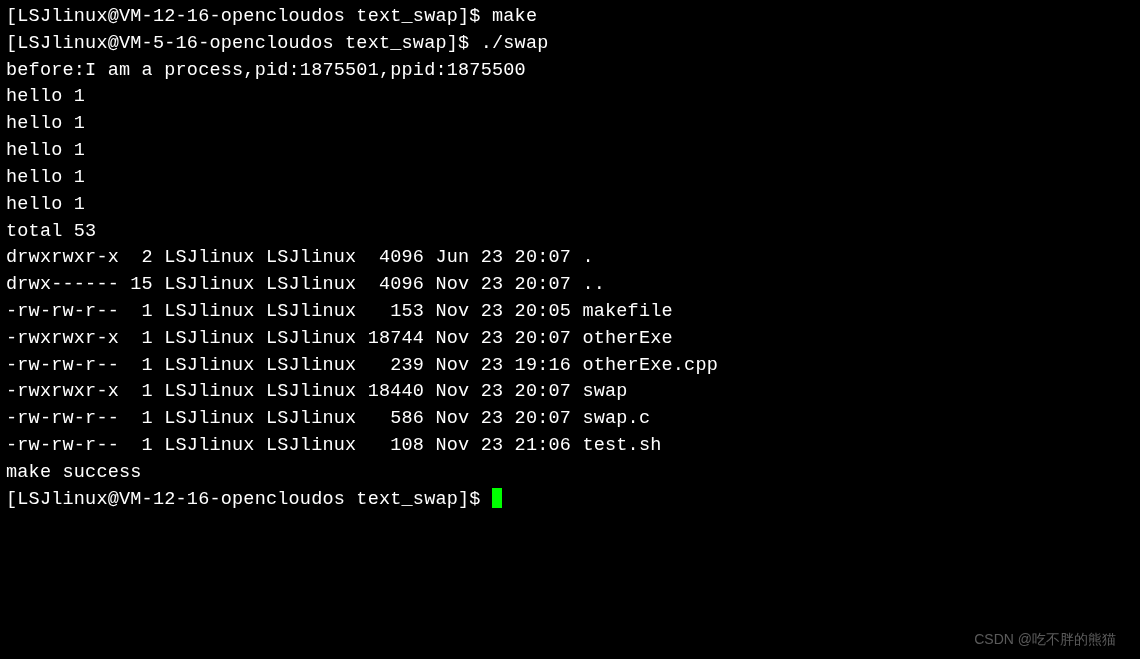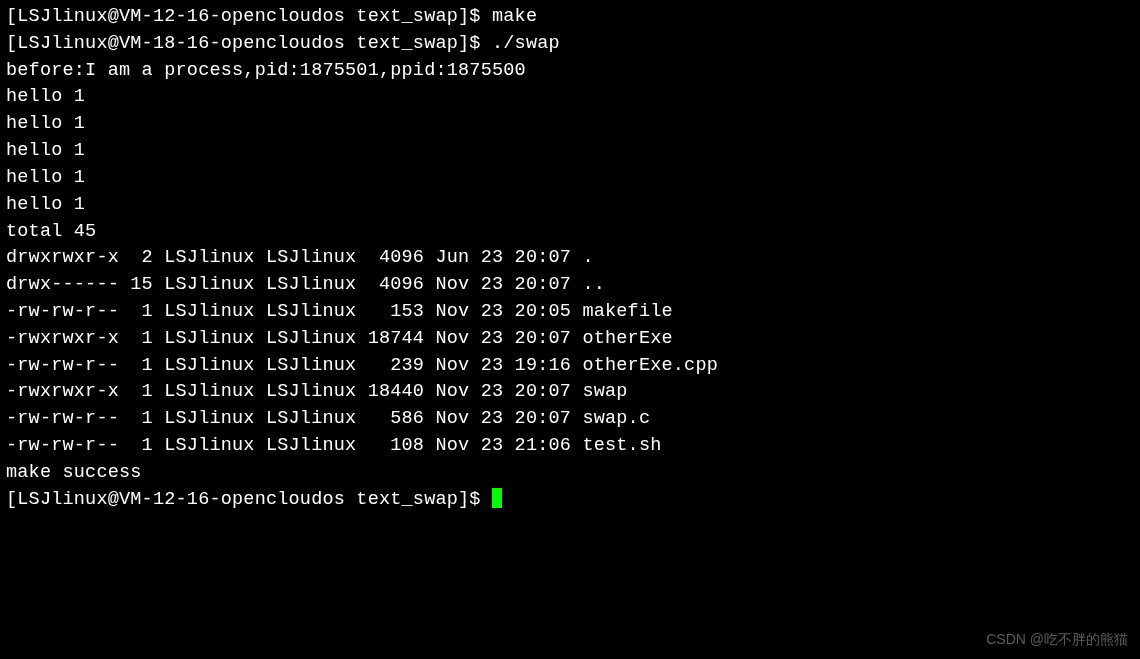--- a/index.html
+++ b/index.html
@@ -23,41 +23,41 @@
   .cursor {
     display: inline-block;
     width: 10px;
     height: 20px;
     background: #00ff00;
     vertical-align: text-bottom;
     margin-bottom: 2px;
   }
   .watermark {
     position: absolute;
-    right: 12px;
+    right: 24px;
     bottom: 10px;
     font-size: 14px;
     color: rgba(200,200,200,0.45);
     font-family: sans-serif;
     letter-spacing: 0;
   }
 </style>
 </head>
 <body>
 
 <div id="terminal">
     <div class="line">[LSJlinux@VM-12-16-opencloudos text_swap]$ make</div>
-    <div class="line">[LSJlinux@VM-18-16-opencloudos text_swap]$ ./swap</div>
+    <div class="line">[LSJlinux@VM-5-16-opencloudos text_swap]$ ./swap</div>
     <div class="line">before:I am a process,pid:1875501,ppid:1875500</div>
     <div class="line">hello 1</div>
     <div class="line">hello 1</div>
     <div class="line">hello 1</div>
     <div class="line">hello 1</div>
     <div class="line">hello 1</div>
-    <div class="line">total 45</div>
+    <div class="line">total 53</div>
     <div class="line">drwxrwxr-x  2 LSJlinux LSJlinux  4096 Jun 23 20:07 .</div>
     <div class="line">drwx------ 15 LSJlinux LSJlinux  4096 Nov 23 20:07 ..</div>
     <div class="line">-rw-rw-r--  1 LSJlinux LSJlinux   153 Nov 23 20:05 makefile</div>
     <div class="line">-rwxrwxr-x  1 LSJlinux LSJlinux 18744 Nov 23 20:07 otherExe</div>
     <div class="line">-rw-rw-r--  1 LSJlinux LSJlinux   239 Nov 23 19:16 otherExe.cpp</div>
     <div class="line">-rwxrwxr-x  1 LSJlinux LSJlinux 18440 Nov 23 20:07 swap</div>
     <div class="line">-rw-rw-r--  1 LSJlinux LSJlinux   586 Nov 23 20:07 swap.c</div>
     <div class="line">-rw-rw-r--  1 LSJlinux LSJlinux   108 Nov 23 21:06 test.sh</div>
     <div class="line">make success</div>
     <div class="line">[LSJlinux@VM-12-16-opencloudos text_swap]$ <span class="cursor"></span></div>

